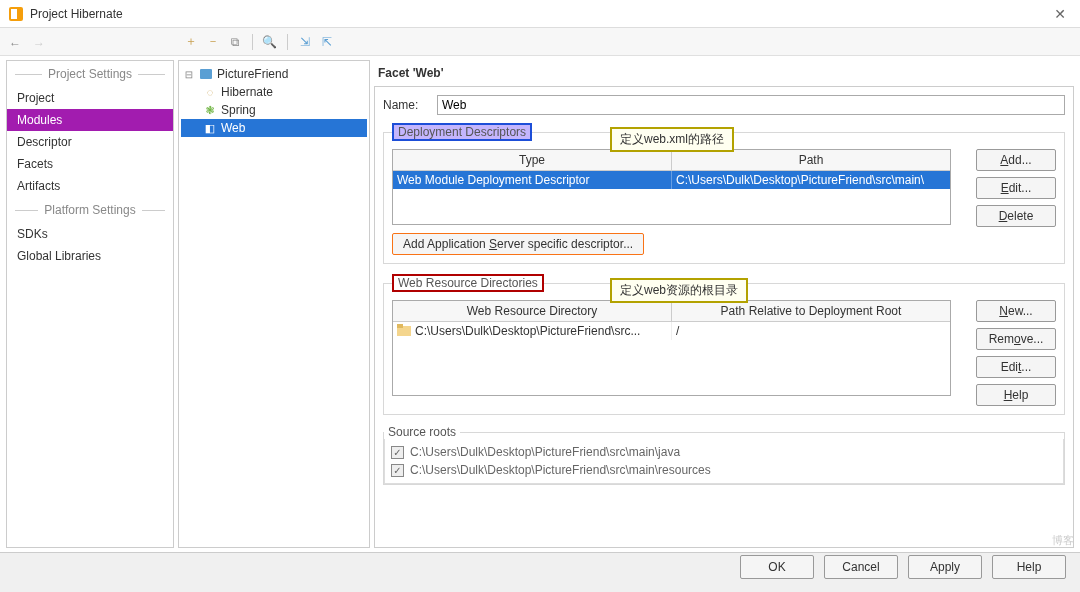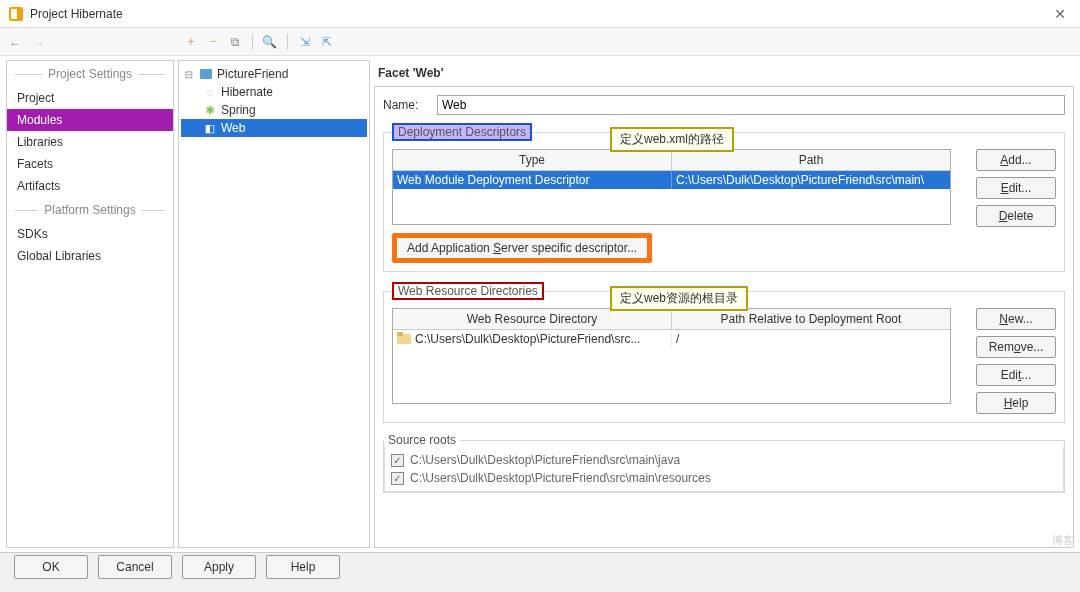--- a/index.html
+++ b/index.html
@@ -40,32 +40,32 @@
 .desc-table { flex:1; border:1px solid #aaa; }
 .desc-thead { display:flex; background:#f7f7f7; border-bottom:1px solid #ccc;}
 .desc-thead > div { flex:1; text-align:center; padding:3px 4px; border-right:1px solid #ccc;}
 .desc-thead > div:last-child { border-right:none;}
 .desc-body-row { display:flex; background:#2675d6; color:#fff;}
 .desc-body-row > div { flex:1; padding:2px 4px; border-right:1px solid rgba(255,255,255,.3); white-space:nowrap; overflow:hidden;}
 .desc-body-row > div:last-child{border-right:none;}
 .btn-col { width:80px; display:flex; flex-direction:column; gap:6px;}
 .btn { border:1px solid #999; background:#f5f5f5; padding:3px 4px; text-align:center; cursor:pointer; font-size:12px; border-radius:2px;}
 .btn u { text-decoration:underline;}
-.long-btn { border:5px solid #f97316; background:#f5f5f5; padding:3px 10px; cursor:pointer; font-size:12px; border-radius:2px; margin-top:6px;}
+.long-btn { border:1px solid #f97316; background:#f5f5f5; padding:3px 10px; cursor:pointer; font-size:12px; border-radius:2px; margin-top:6px;}
 .wr-table { flex:1; border:1px solid #aaa;}
 .wr-thead { display:flex; background:#f7f7f7; border-bottom:1px solid #ccc;}
 .wr-thead > div { flex:1; text-align:center; padding:3px 4px; border-right:1px solid #ccc;}
 .wr-thead > div:last-child{border-right:none;}
 .wr-row { display:flex;}
 .wr-row > div { flex:1; padding:2px 4px; border-right:1px solid #eee; white-space:nowrap; overflow:hidden; display:flex; align-items:center; gap:4px;}
 .wr-row > div:last-child{border-right:none;}
 .sr-list { border:1px solid #ddd; border-top:none; padding:4px 6px;}
 .sr-item { display:flex; align-items:center; gap:6px; padding:2px 0; color:#666;}
 .chk { width:13px; height:13px; border:1px solid #888; background:#eee; display:inline-flex; align-items:center; justify-content:center; font-size:10px; color:#666;}
-.footer { height:28px; border-top:1px solid #ccc; background:#f0f0f0; display:flex; align-items:center; gap:10px; padding:0 14px;}
+.footer { height:28px; border-top:1px solid #ccc; background:#f0f0f0; display:flex; justify-content:flex-end; align-items:center; gap:10px; padding:0 14px;}
 .footer .btn { min-width:74px; padding:4px 10px;}
 .sm-icon { width:14px; height:14px; display:inline-block;}
 .watermark { position:absolute; right:6px; bottom:44px; color:#ccc; font-size:11px; pointer-events:none;}
 </style>
 </head>
 <body>
 
 <div class="title-bar">
   <span class="icon">
     <svg viewBox="0 0 16 16" width="16" height="16">
@@ -93,21 +93,21 @@
     <span class="tb-btn" style="color:#5a9fd4">⇱</span>
   </div>
 </div>
 
 <div class="main">
 
   <div class="left-panel">
     <div class="sect-header">Project Settings</div>
     <div class="nav-item">Project</div>
     <div class="nav-item selected">Modules</div>
-    <div class="nav-item">Libraries</div>
+    <div class="nav-item">Descriptor</div>
     <div class="nav-item">Facets</div>
     <div class="nav-item">Artifacts</div>
     <div class="sect-header">Platform Settings</div>
     <div class="nav-item">SDKs</div>
     <div class="nav-item">Global Libraries</div>
   </div>
 
   <div class="tree-panel">
     <div class="tree-row">
       <span class="tree-handle">⊟</span>

